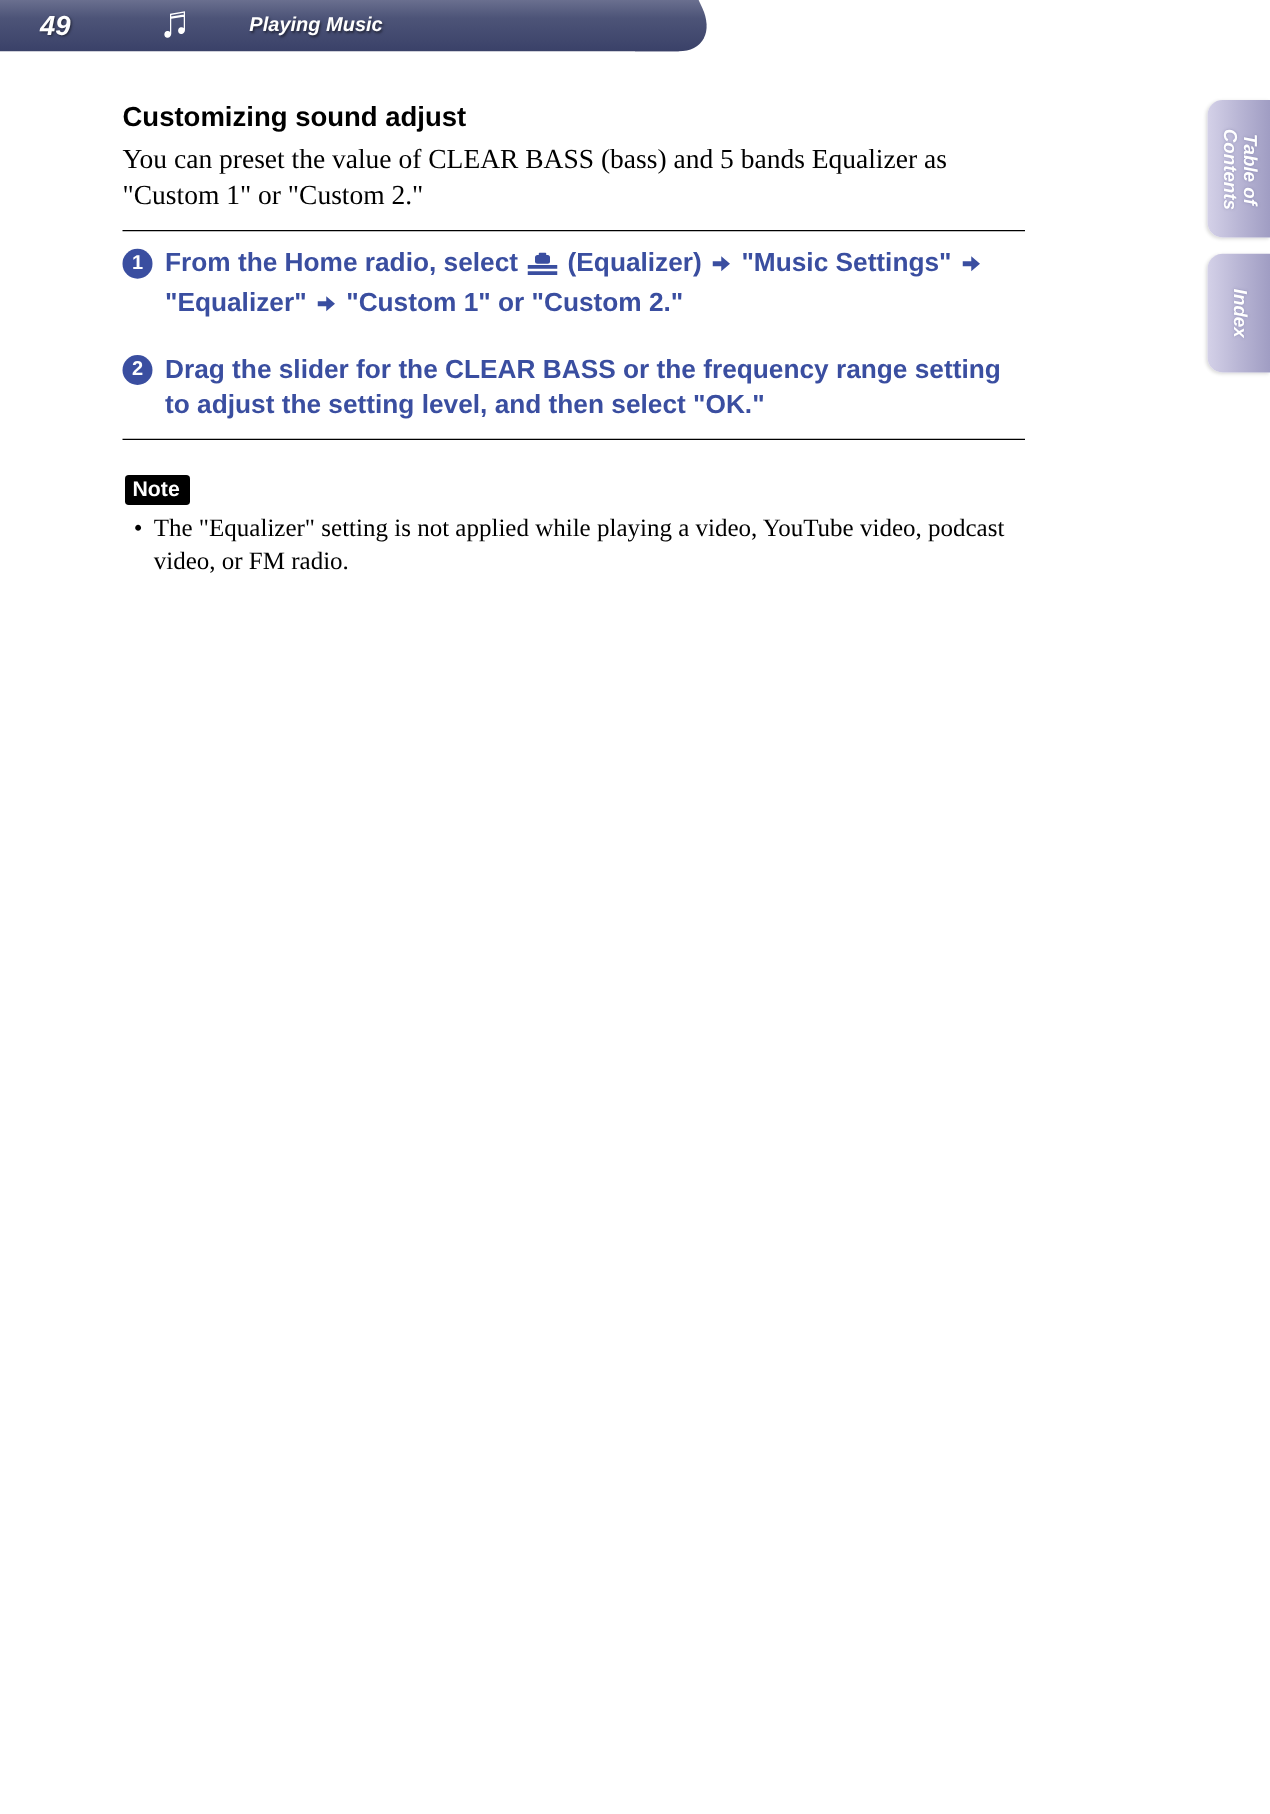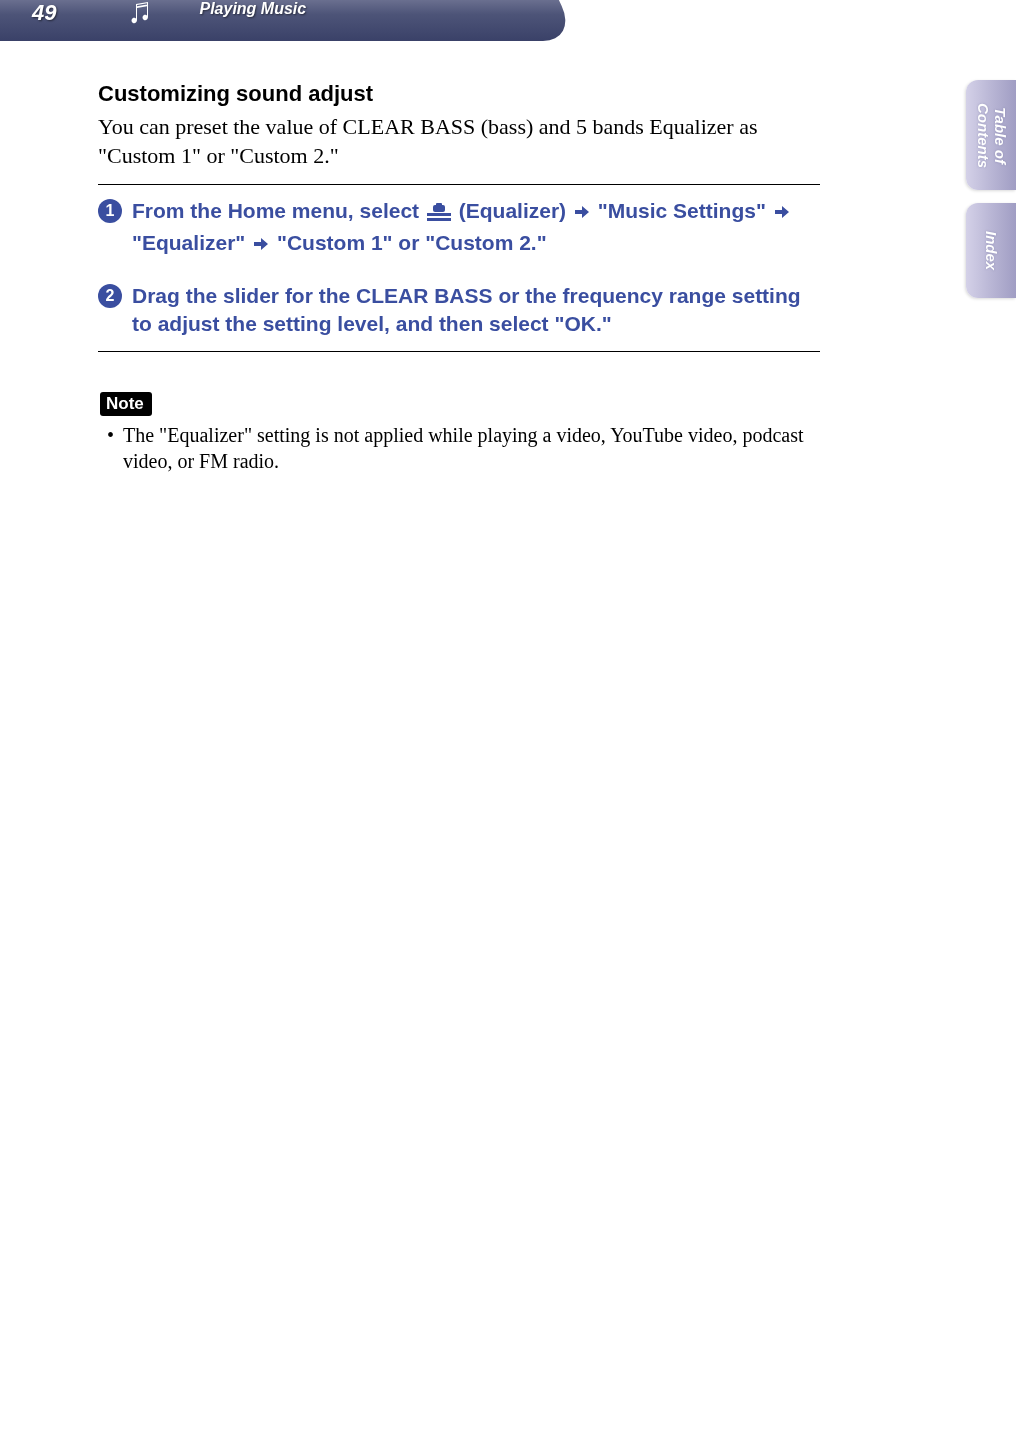--- a/index.html
+++ b/index.html
@@ -10,21 +10,21 @@
       position: relative;
       font-family: Georgia, 'Times New Roman', serif;
       color: #000;
     }
     .header-bar {
       width: 543px;
       height: 41px;
       position: relative;
       background: linear-gradient(to bottom, #6a6f8f 0%, #4d5478 35%, #3a4168 100%);
       display: flex;
-      align-items: flex-start;
+      align-items: center;
       gap: 28px;
     }
     .header-curve {
       position: absolute;
       right: -35px;
       top: 0;
       width: 70px;
       height: 41px;
       background: linear-gradient(to bottom, #6a6f8f 0%, #4d5478 35%, #3a4168 100%);
       border-radius: 0 0 35px 0;
@@ -145,21 +145,21 @@
       vertical-align: -3px;
       margin: 0 2px;
     }
     .arrow-icon {
       display: inline-block;
       vertical-align: -1px;
       margin: 0 3px;
     }
 
     .note-section {
-      margin-top: 40px;
+      margin-top: 28px;
     }
     .note-badge {
       display: inline-block;
       background: #000;
       color: #fff;
       font-family: Arial, sans-serif;
       font-weight: bold;
       font-size: 17px;
       padding: 2px 8px 2px 6px;
       border-radius: 3px;
@@ -207,21 +207,21 @@
 
 <div class="content">
   <div class="subheading">Customizing sound adjust</div>
   <div class="intro-text">You can preset the value of CLEAR BASS (bass) and 5 bands Equalizer as "Custom 1" or "Custom 2."</div>
   <hr class="divider">
 
   <div class="step-block">
     <div class="step-row">
       <div class="step-number">1</div>
       <div class="step-text">
-        <span>From the Home menu, select </span><span class="inline-icon">
+        <span>From the Home radio, select </span><span class="inline-icon">
           <svg width="24" height="18" viewBox="0 0 24 18">
             <rect x="0" y="10" width="24" height="3" fill="#3a4ea0"></rect>
             <rect x="0" y="15" width="24" height="3" fill="#3a4ea0"></rect>
             <rect x="6" y="2" width="12" height="7" rx="2" fill="#3a4ea0"></rect>
             <rect x="9" y="0" width="6" height="3" rx="1" fill="#3a4ea0"></rect>
           </svg>
         </span><span> (Equalizer) </span><span class="arrow-icon">
           <svg width="14" height="14" viewBox="0 0 14 14">
               <path d="M0 5 L7 5 L7 1 L14 7 L7 13 L7 9 L0 9 Z" fill="#3a4ea0"></path>
             </svg>

